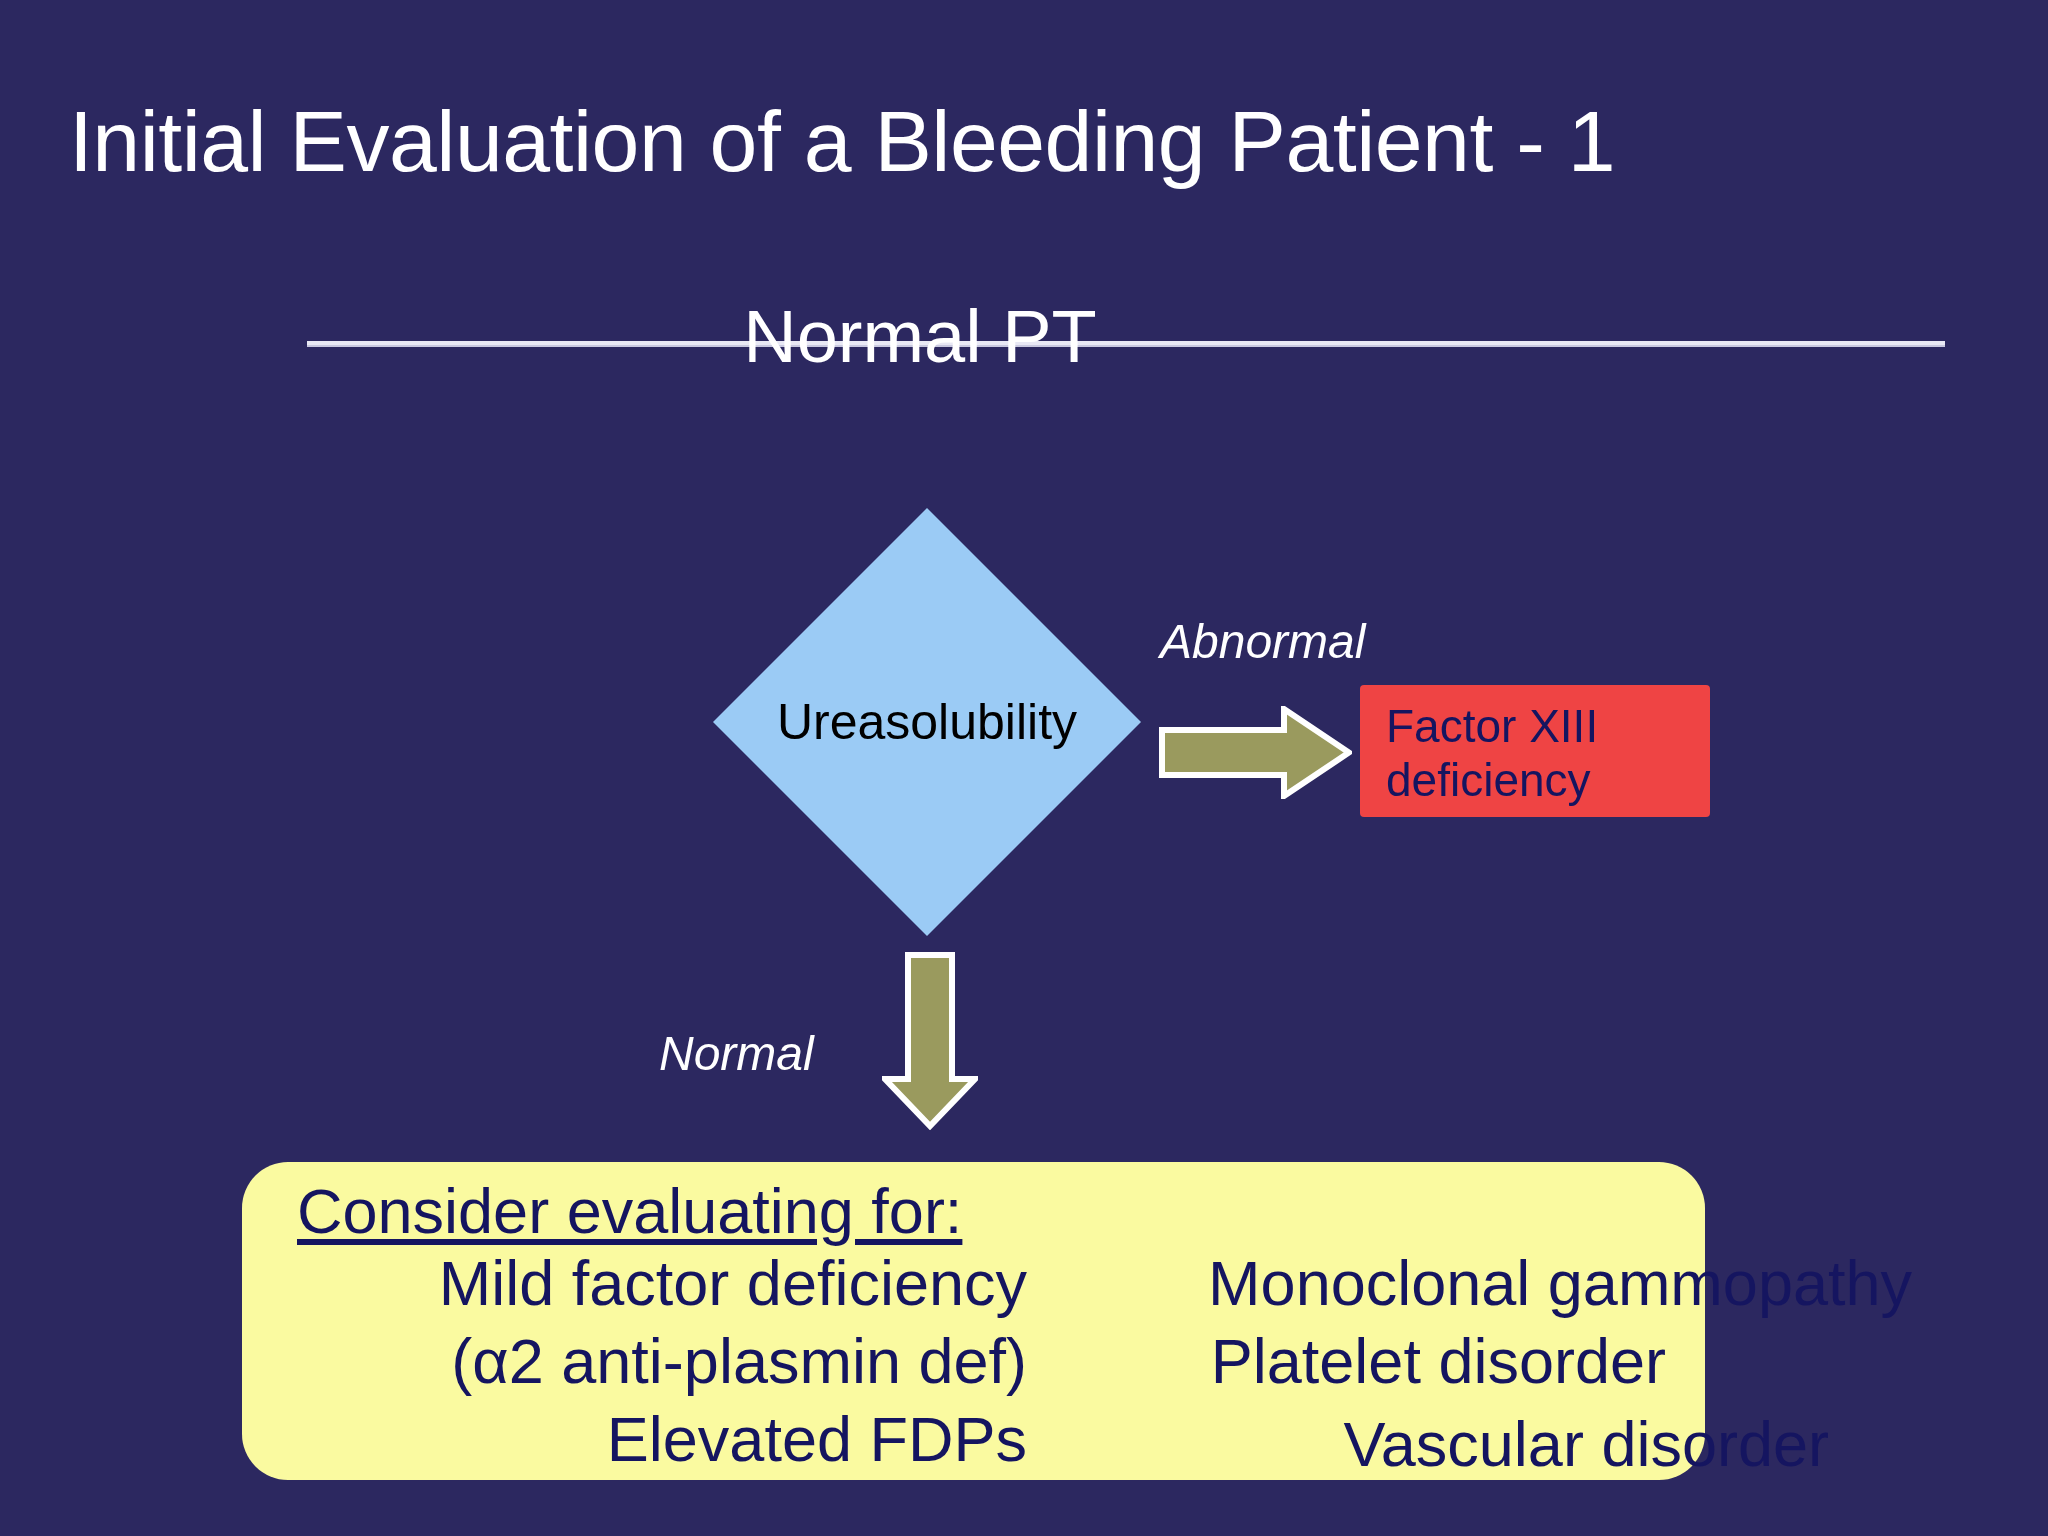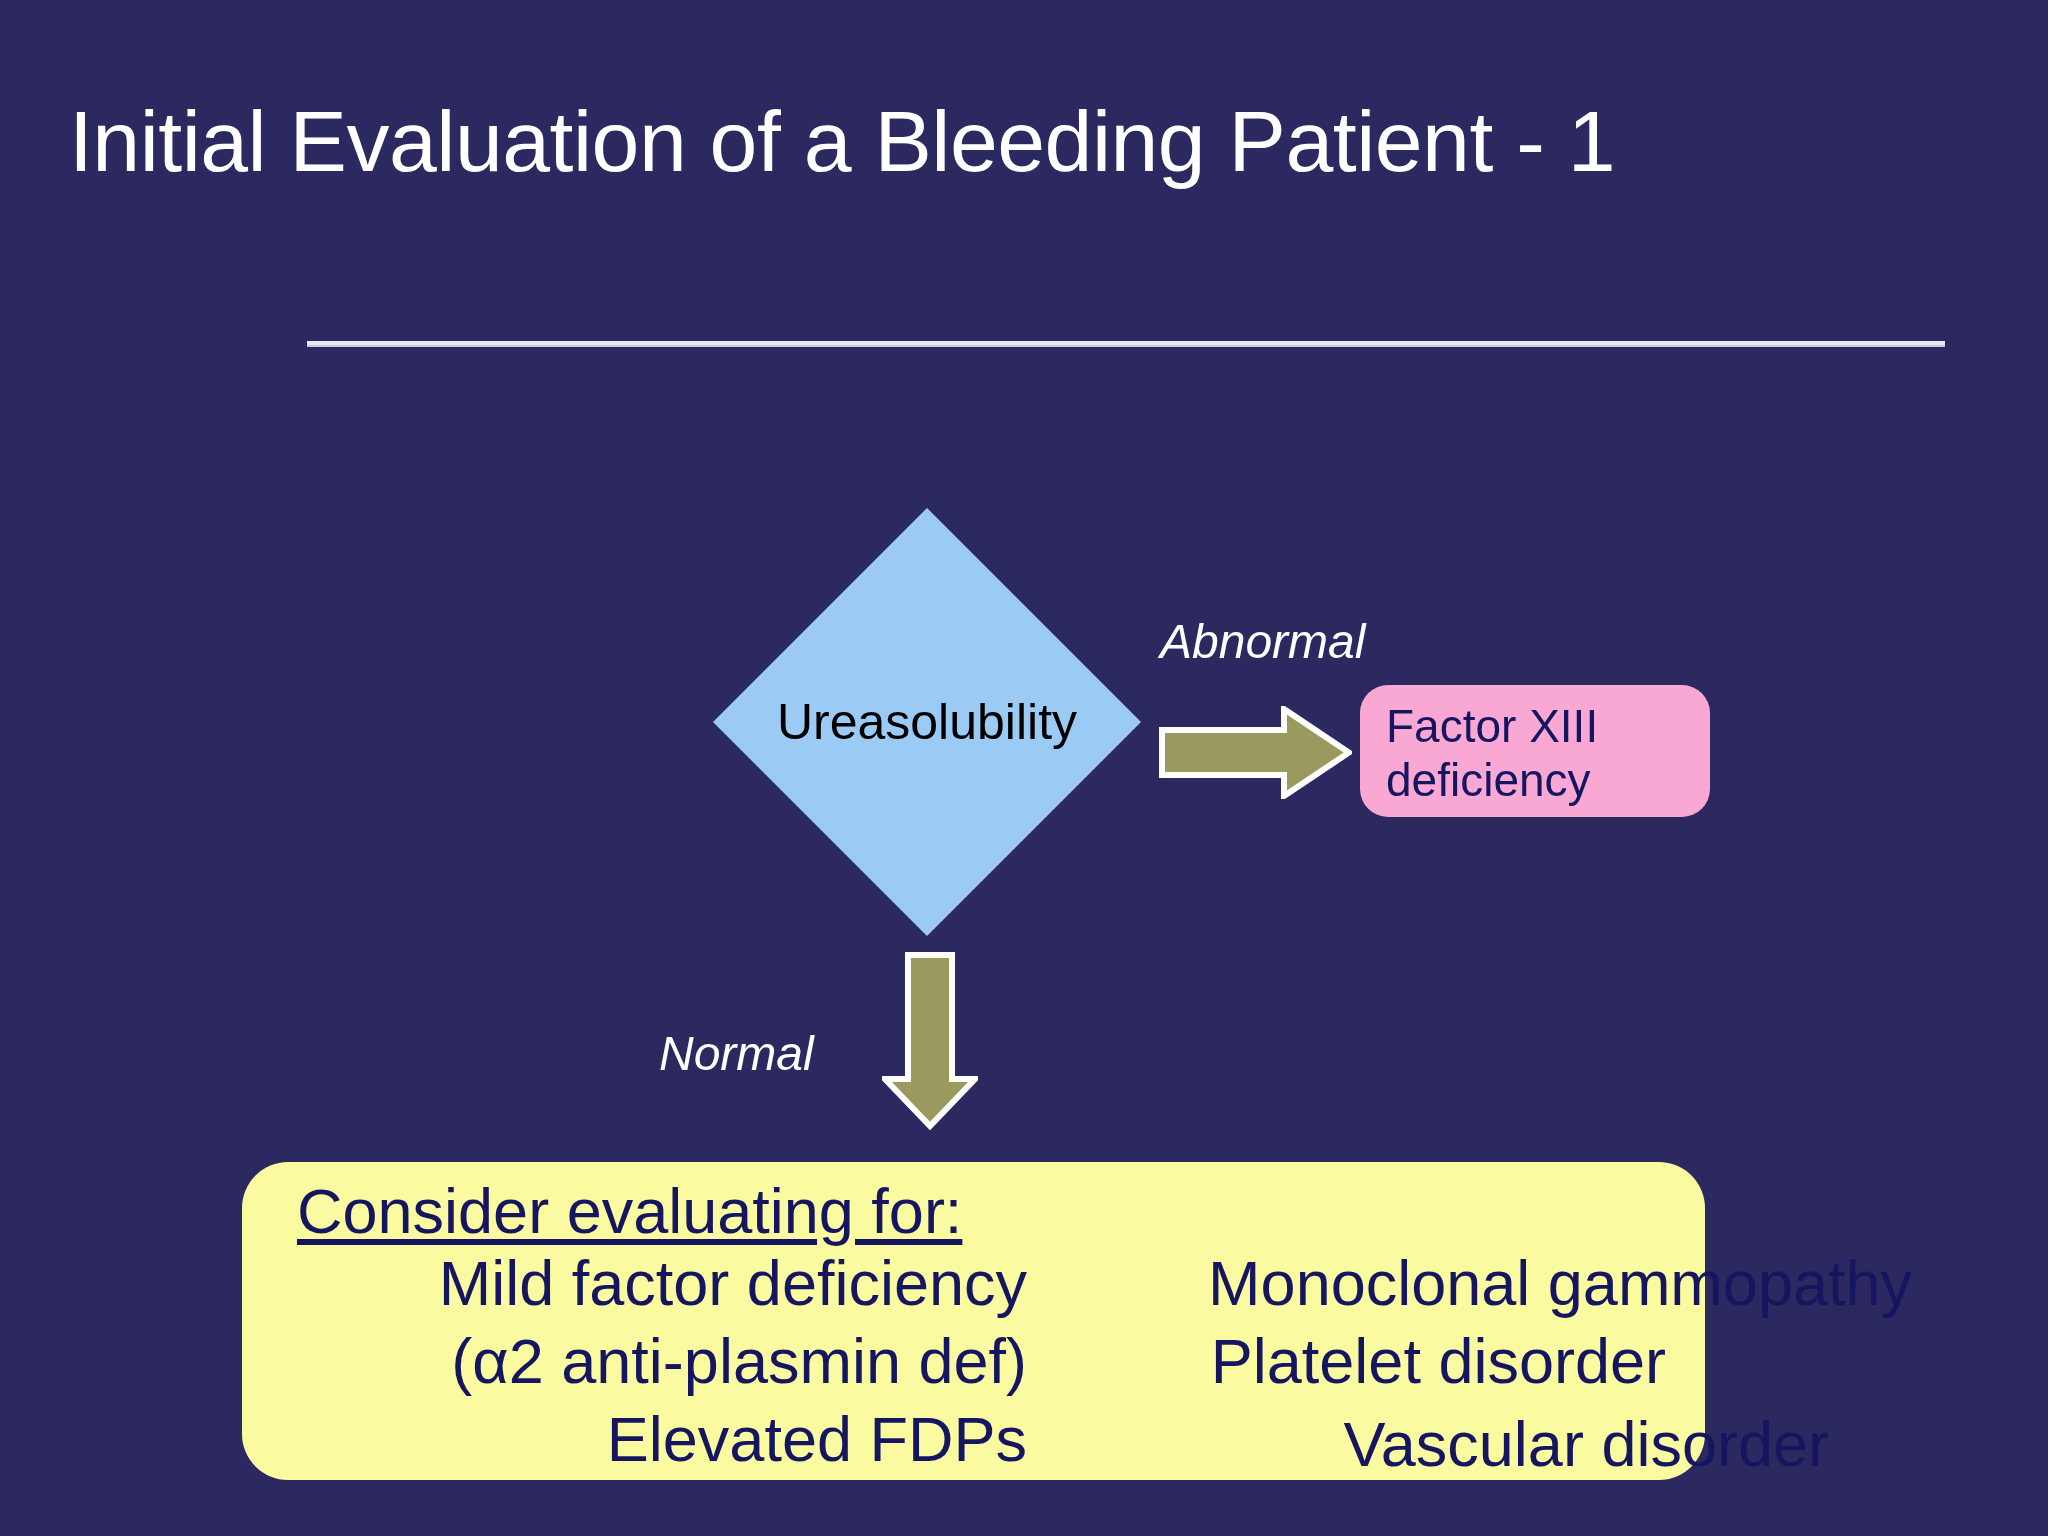--- a/index.html
+++ b/index.html
@@ -117,22 +117,22 @@
   .label-abnormal { left: 1160px; top: 614px; }
   .label-normal   { left: 659px;  top: 1026px; }
 
   
   .box-f13 {
     position: absolute;
     left: 1360px;
     top: 685px;
     width: 350px;
     height: 132px;
-    background: #f9a8d4;
-    border-radius: 28px;
+    background: #ef4444;
+    border-radius: 4px;
     box-sizing: border-box;
     padding: 14px 0 0 26px;
     color: #151560;
     font-size: 46px;
     line-height: 1.18;
   }
 
   
   .box-consider {
     position: absolute;
@@ -185,20 +185,21 @@
 </head>
 <body>
 
 <div class="slide">
 
   <div class="slide-title">Initial Evaluation of a Bleeding Patient - 1</div>
 
   <div class="hrule"></div>
 
   <div class="top-heading">
+    <span class="line1">Normal PT</span>
   </div>
 
   <div class="diamond-wrap">
     <div class="diamond-shape"></div>
     <div class="diamond-label">
       <span>Urea</span>
       <span>solubility</span>
     </div>
   </div>
 

